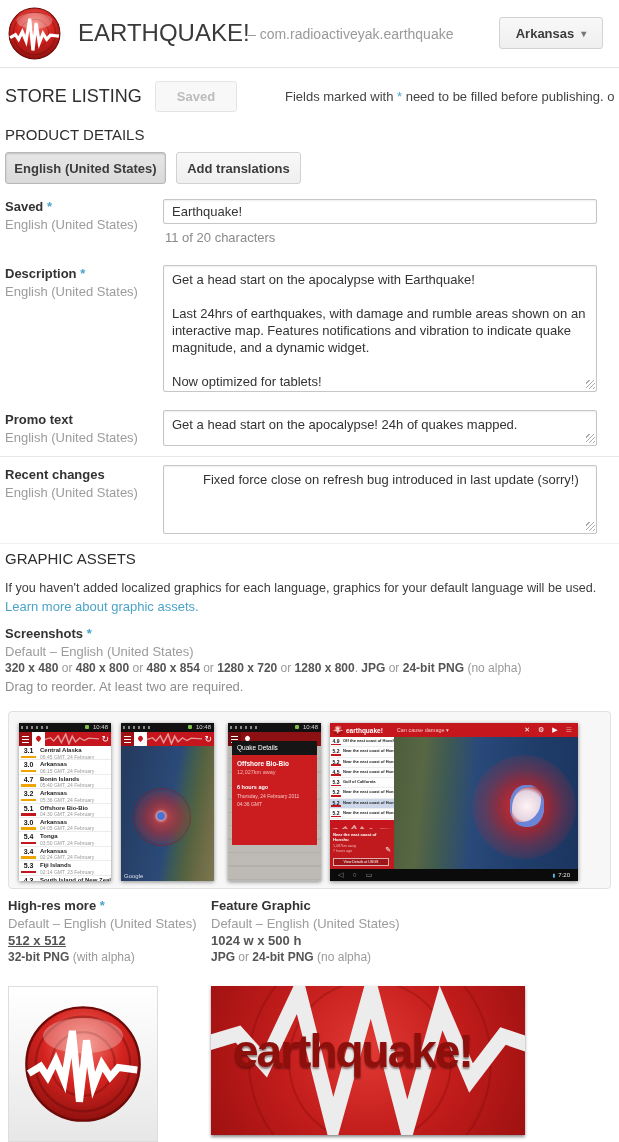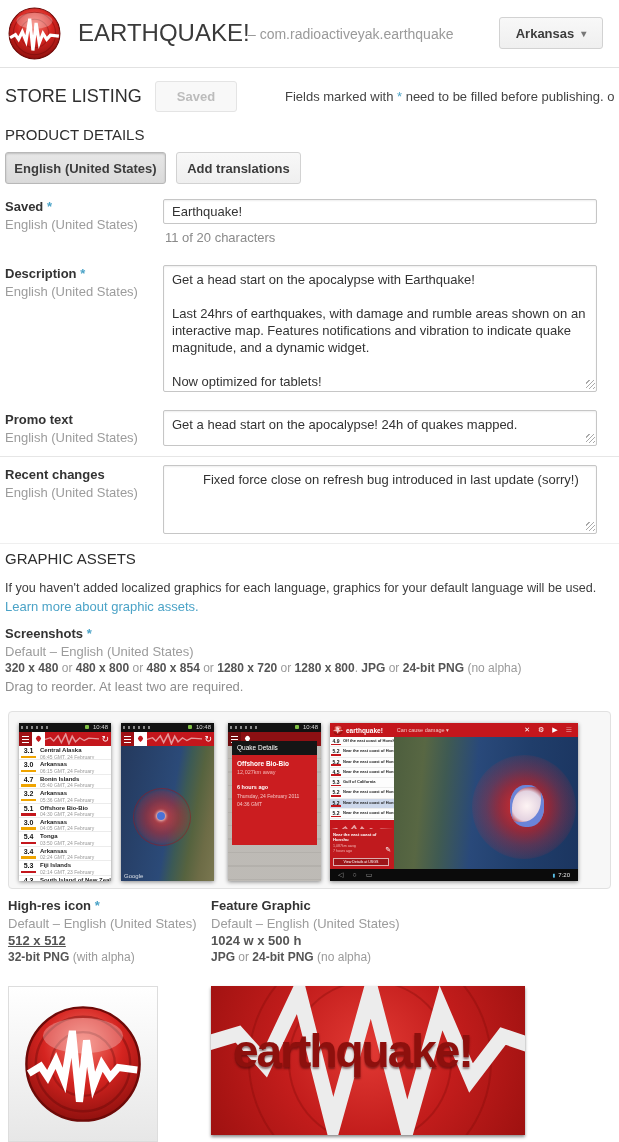--- a/index.html
+++ b/index.html
@@ -449,21 +449,21 @@
             <span>▭</span>
           </span>
         <span class="t-clock">
             <span class="t-sig">▮</span>
             <span>7:20</span>
           </span>
       </div>
     </div>
   </div>
 
-  <div class="abs flabel hi-label"><span>High-res icon</span> <span class="star">*</span></div>
+  <div class="abs flabel hi-label"><span>High-res more</span> <span class="star">*</span></div>
   <div class="abs flang hi-lang">Default – English (United States)</div>
   <div class="abs b hi-size">512 x 512</div>
   <div class="abs seg-line hi-fmt"><span class="b">32-bit PNG</span><span> (with alpha)</span></div>
 
   <div class="abs flabel fg-label">Feature Graphic</div>
   <div class="abs flang fg-lang">Default – English (United States)</div>
   <div class="abs b fg-size">1024 w x 500 h</div>
   <div class="abs seg-line fg-fmt"><span class="b">JPG</span><span> or </span><span class="b">24-bit PNG</span><span> (no alpha)</span></div>
 
   <div class="abs icon-card">

